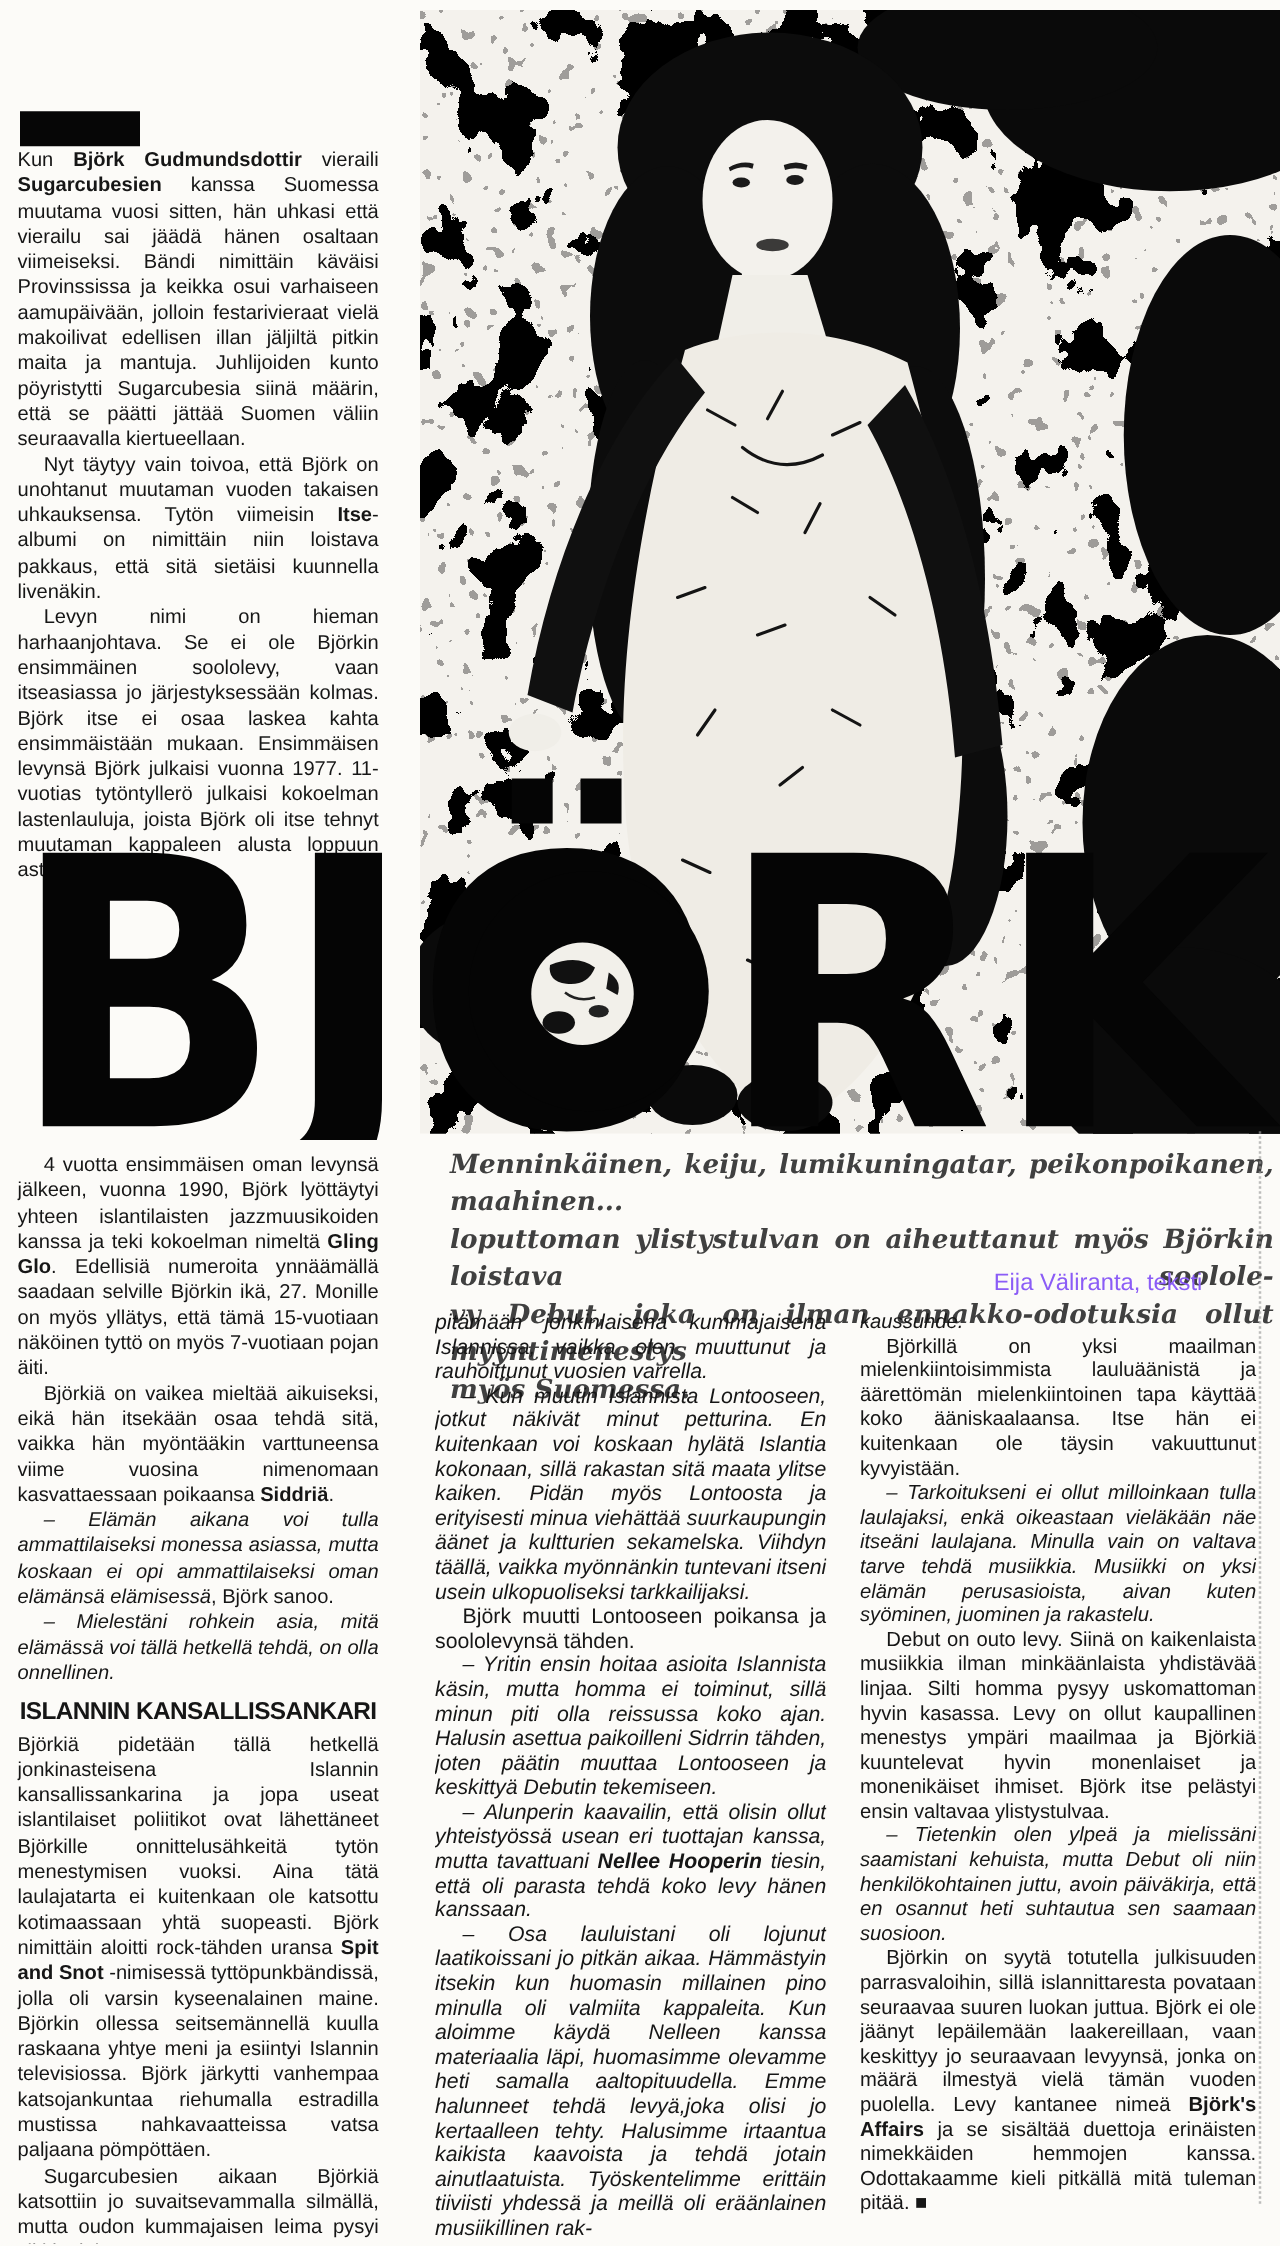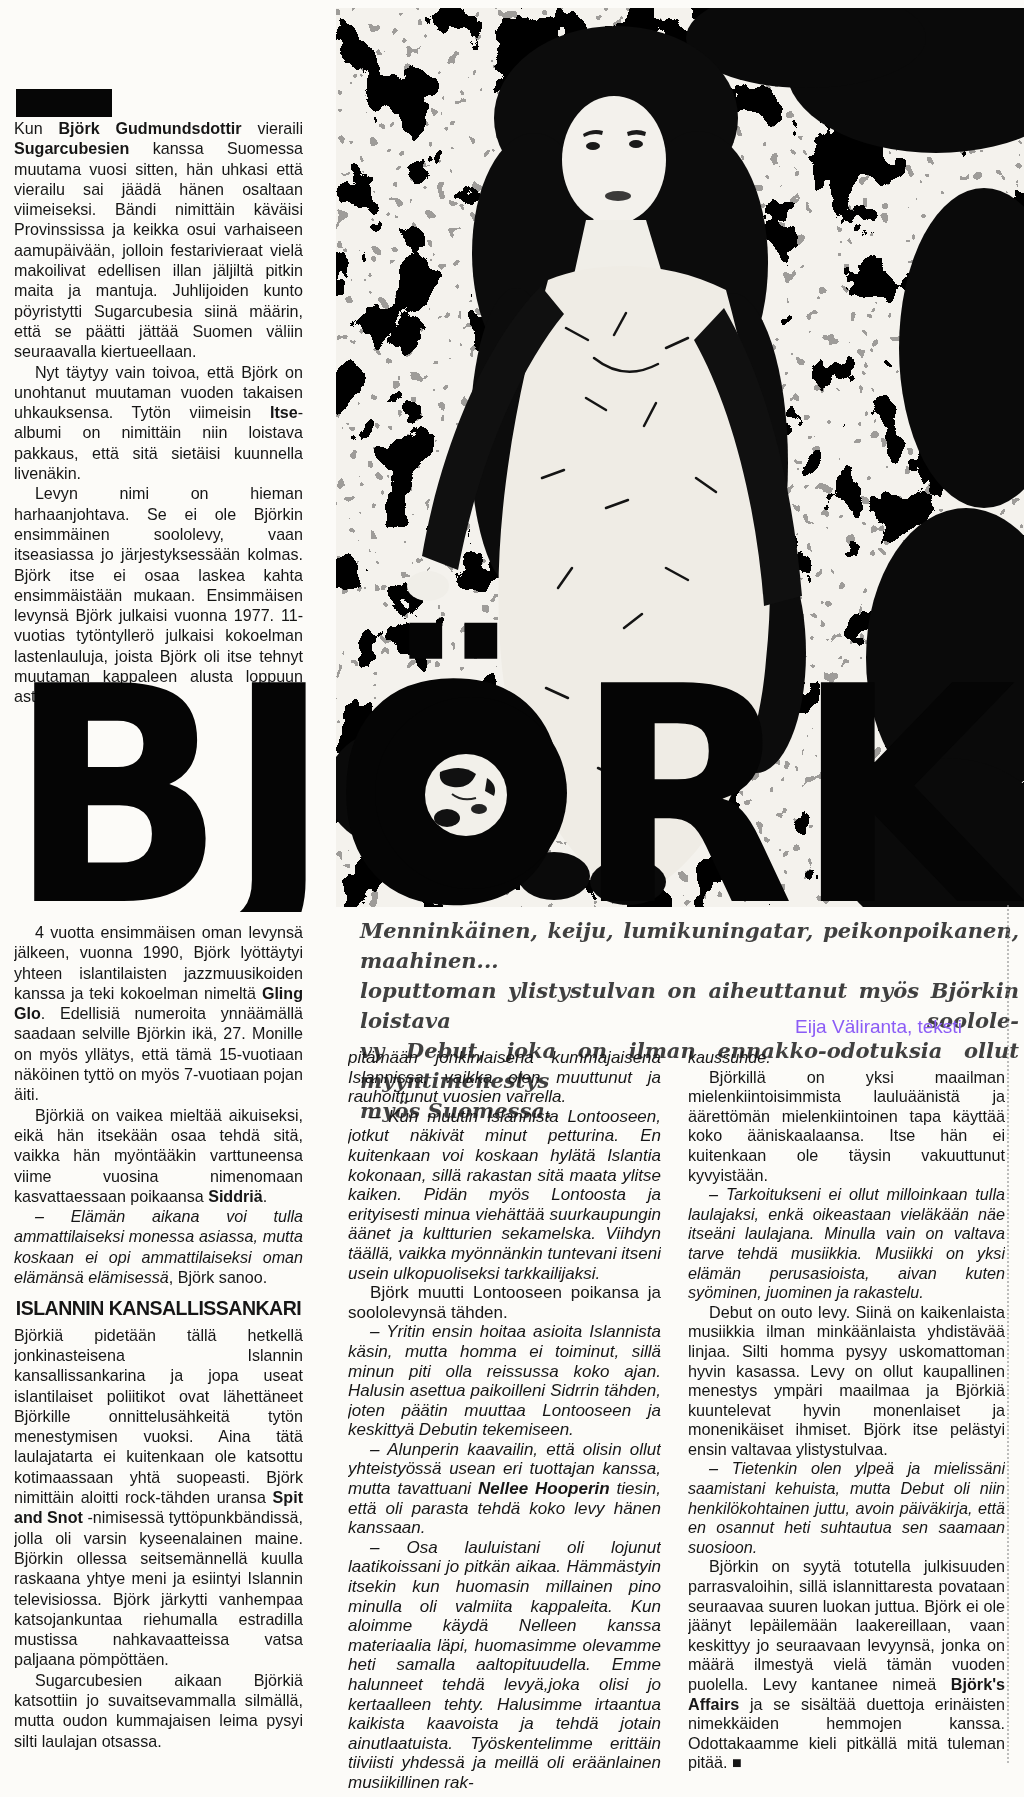--- a/index.html
+++ b/index.html
@@ -139,20 +139,21 @@
     <p class="para"><span>vy Debut, joka on ilman ennakko-odotuksia ollut myyntimenestys</span></p>
     <p class="para last"><span>myös Suomessa.</span></p>
   </div>
 
 <div class="abs byline">Eija Väliranta, teksti</div>
 
 <section class="col col1-bottom">
     <p class="para ind"><span>4 vuotta ensimmäisen oman levynsä jälkeen, vuonna 1990, Björk lyöttäytyi yhteen islantilaisten jazzmuusikoiden kanssa ja teki kokoelman nimeltä </span><span class="b">Gling Glo</span><span>. Edellisiä numeroita ynnäämällä saadaan selville Björkin ikä, 27. Monille on myös yllätys, että tämä 15-vuotiaan näköinen tyttö on myös 7-vuotiaan pojan äiti.</span></p>
     <p class="para ind"><span>Björkiä on vaikea mieltää aikuiseksi, eikä hän itsekään osaa tehdä sitä, vaikka hän myöntääkin varttuneensa viime vuosina nimenomaan kasvattaessaan poikaansa </span><span class="b">Siddriä</span><span>.</span></p>
     <p class="para ind"><span class="i">– Elämän aikana voi tulla ammattilaiseksi monessa asiassa, mutta koskaan ei opi ammattilaiseksi oman elämänsä elämisessä</span><span>, Björk sanoo.</span></p>
+    <p class="para ind"><span class="i">– Mielestäni rohkein asia, mitä elämässä voi tällä hetkellä tehdä, on olla onnellinen.</span></p>
     <p class="para subhead"><span class="b">ISLANNIN KANSALLISSANKARI</span></p>
     <p class="para"><span>Björkiä pidetään tällä hetkellä jonkinasteisena Islannin kansallissankarina ja jopa useat islantilaiset poliitikot ovat lähettäneet Björkille onnittelusähkeitä tytön menestymisen vuoksi. Aina tätä laulajatarta ei kuitenkaan ole katsottu kotimaassaan yhtä suopeasti. Björk nimittäin aloitti rock-tähden uransa </span><span class="b">Spit and Snot</span><span> -nimisessä tyttöpunkbändissä, jolla oli varsin kyseenalainen maine. Björkin ollessa seitsemännellä kuulla raskaana yhtye meni ja esiintyi Islannin televisiossa. Björk järkytti vanhempaa katsojankuntaa riehumalla estradilla mustissa nahkavaatteissa vatsa paljaana pömpöttäen.</span></p>
     <p class="para ind"><span>Sugarcubesien aikaan Björkiä katsottiin jo suvaitsevammalla silmällä, mutta oudon kummajaisen leima pysyi silti laulajan otsassa.</span></p>
   </section>
 <section class="col col2">
     <p class="para"><span class="i">pitämään jonkinlaisena kummajaisena Islannissa, vaikka olen muuttunut ja rauhoittunut vuosien varrella.</span></p>
     <p class="para ind"><span class="i">– Kun muutin Islannista Lontooseen, jotkut näkivät minut petturina. En kuitenkaan voi koskaan hylätä Islantia kokonaan, sillä rakastan sitä maata ylitse kaiken. Pidän myös Lontoosta ja erityisesti minua viehättää suurkaupungin äänet ja kultturien sekamelska. Viihdyn täällä, vaikka myönnänkin tuntevani itseni usein ulkopuoliseksi tarkkailijaksi.</span></p>
     <p class="para ind"><span>Björk muutti Lontooseen poikansa ja soololevynsä tähden.</span></p>
     <p class="para ind"><span class="i">– Yritin ensin hoitaa asioita Islannista käsin, mutta homma ei toiminut, sillä minun piti olla reissussa koko ajan. Halusin asettua paikoilleni Sidrrin tähden, joten päätin muuttaa Lontooseen ja keskittyä Debutin tekemiseen.</span></p>
     <p class="para ind"><span class="i">– Alunperin kaavailin, että olisin ollut yhteistyössä usean eri tuottajan kanssa, mutta tavattuani </span><span class="b i">Nellee Hooperin</span><span class="i"> tiesin, että oli parasta tehdä koko levy hänen kanssaan.</span></p>

